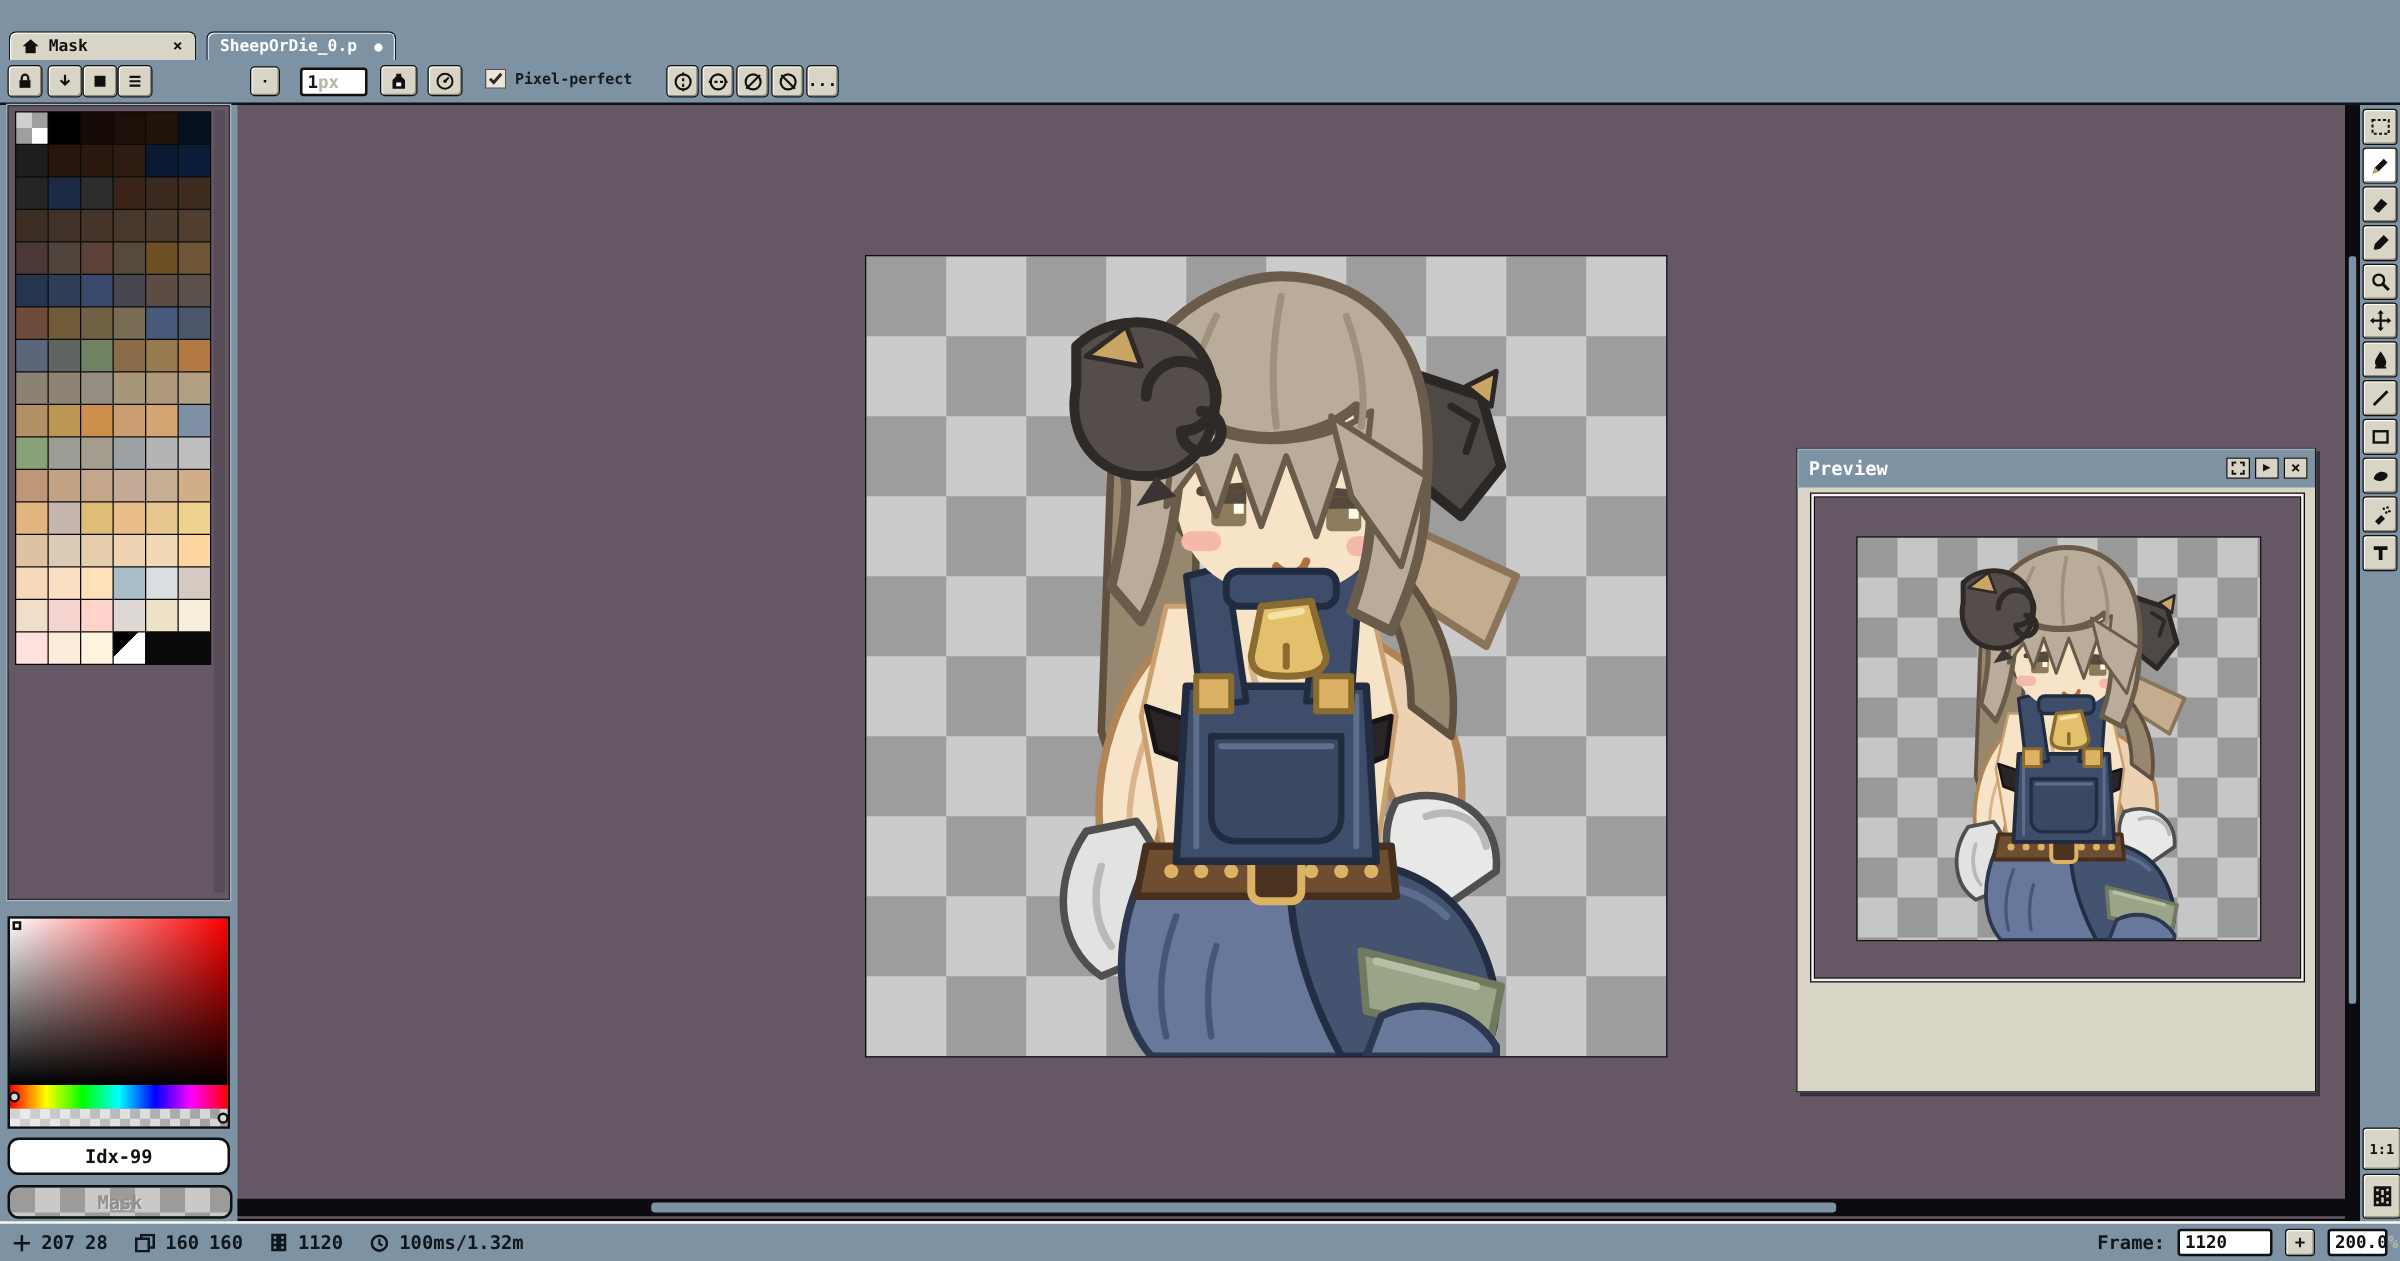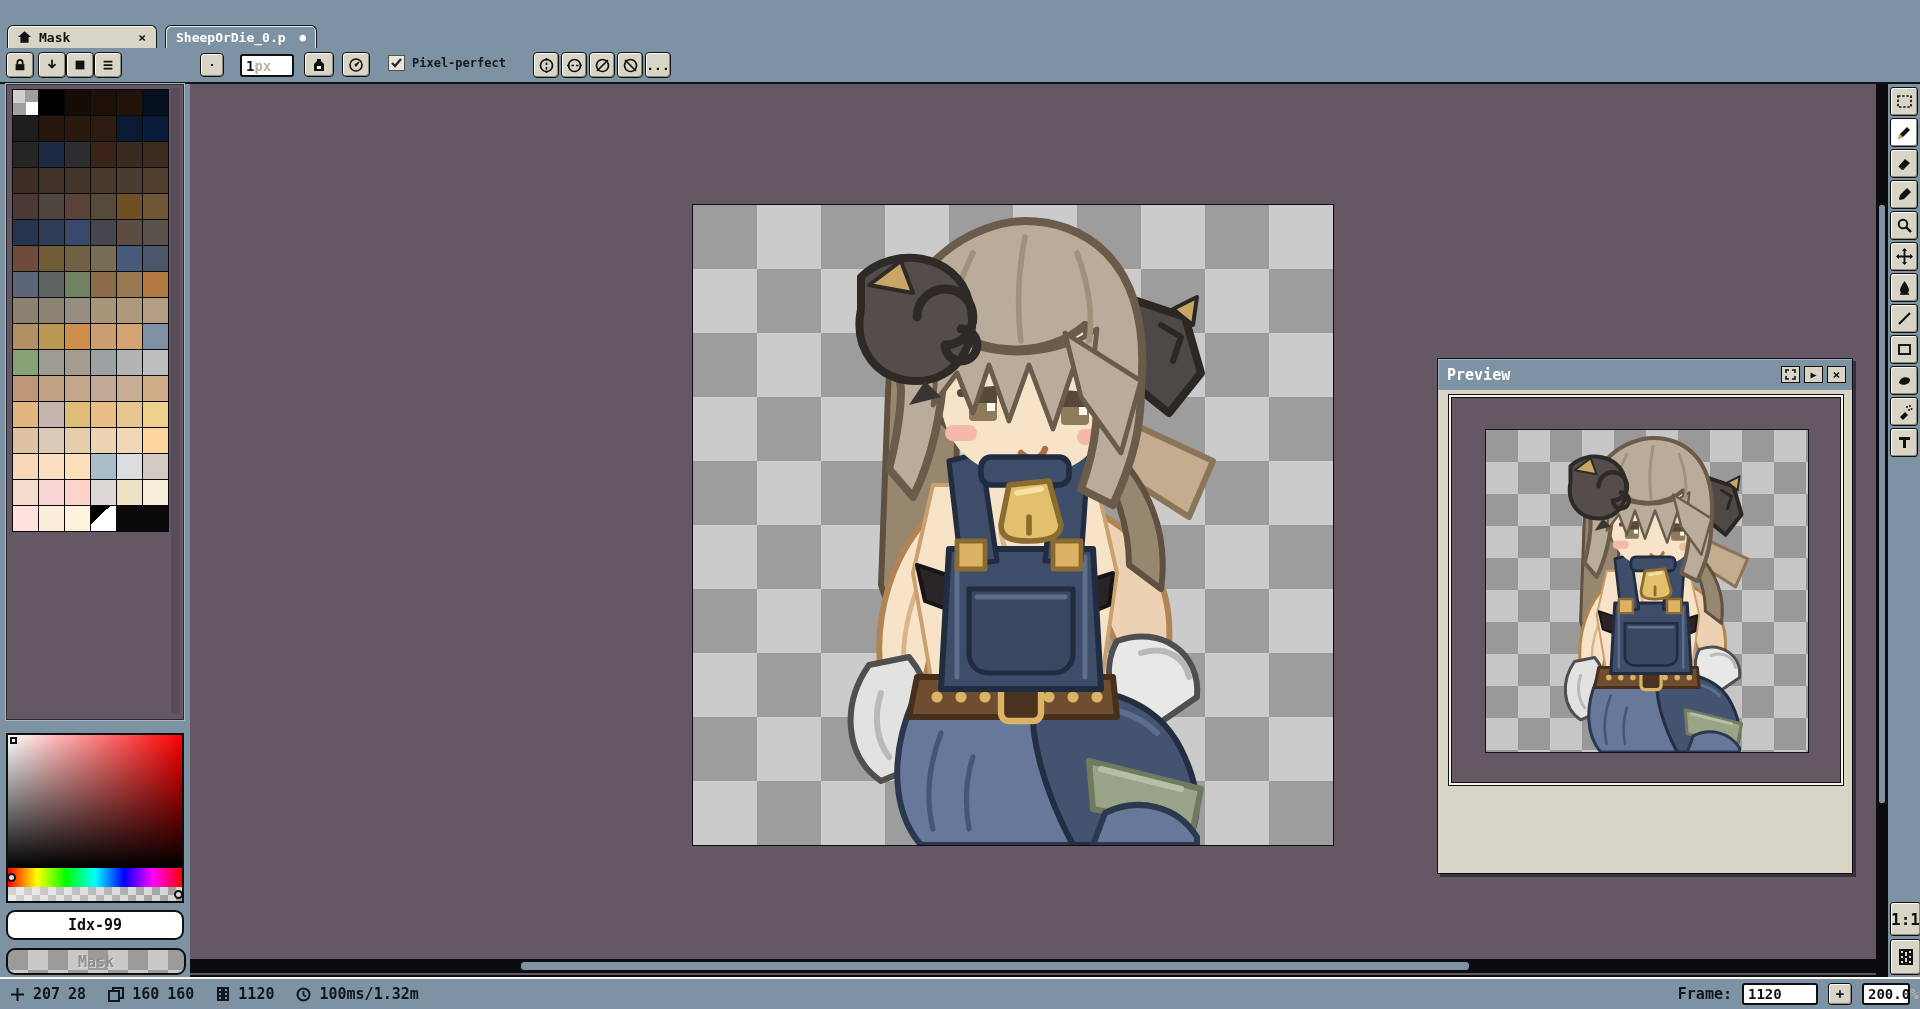--- a/index.html
+++ b/index.html
@@ -126,21 +126,21 @@
              background:#7d92a3; }
   .toolbtn { position:absolute; left:2px; width:28px; height:29px; background:#d8d4c6;
              border:1px solid #101010; border-radius:3px;
              box-shadow:inset 1px 1px 0 #fbfaf4, inset -1px -1px 0 #8d897b;
              display:flex; align-items:center; justify-content:center; }
   .toolbtn.active { background:#ffffff; }
   .cornerbtn { position:absolute; left:2px; width:31px; background:#d8d4c6;
                border:1px solid #101010; border-radius:3px;
                box-shadow:inset 1px 1px 0 #fbfaf4, inset -1px -1px 0 #8d897b;
                display:flex; align-items:center; justify-content:center;
-               font-size:16px; color:#101010; }
+               font-size:11px; color:#101010; }
 
   
   .statusbar { position:absolute; left:0; top:977px; width:1920px; height:32px;
                background:#7d92a3; border-top:2px solid #f8f8f2;
                display:flex; align-items:center; padding:0 10px; font-size:15px; color:#11161c; }
   .st-group { display:flex; align-items:center; gap:8px; margin-right:22px; }
   .st-right { margin-left:auto; display:flex; align-items:center; gap:10px; }
   .st-field { background:#fff; border:2px solid #101010; border-radius:3px; height:22px;
               font-family:"DejaVu Sans Mono",monospace; font-weight:bold; font-size:14px;
               padding:0 4px; color:#101010; }

